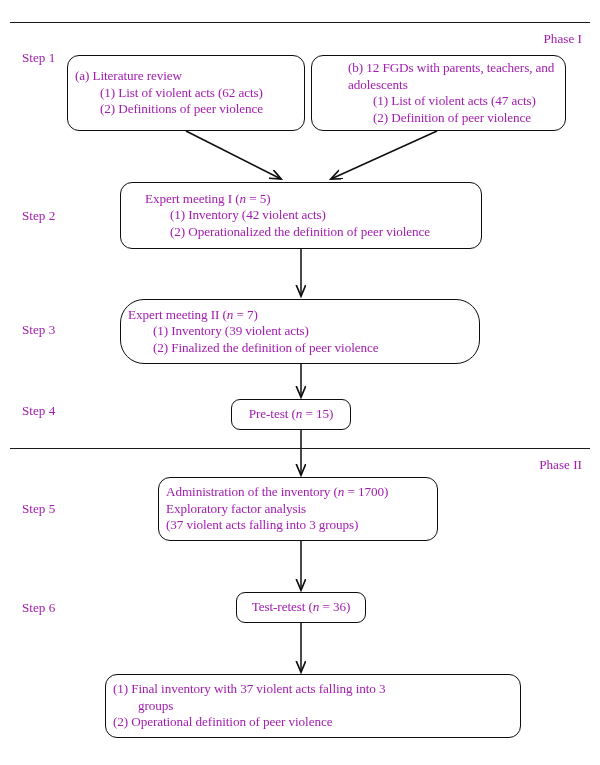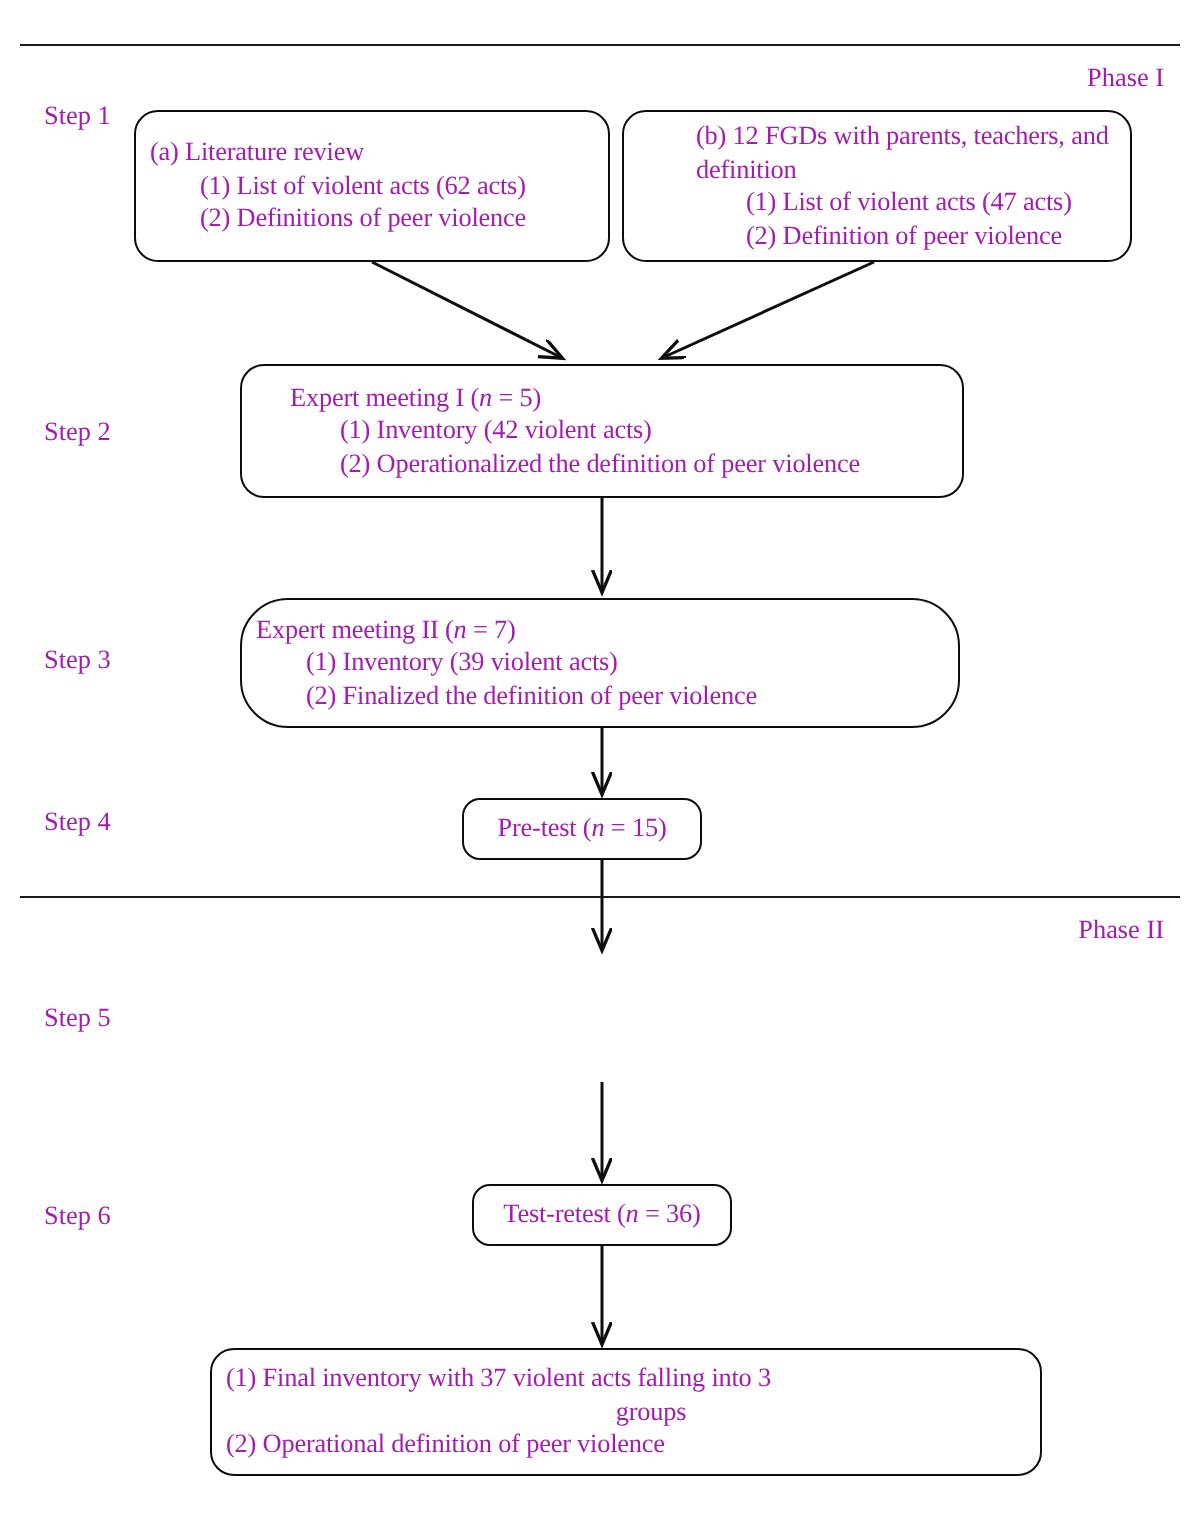--- a/index.html
+++ b/index.html
@@ -44,21 +44,20 @@
     font-size: 13.2px;
     line-height: 16.5px;
     white-space: nowrap;
     letter-spacing: -0.1px;
   }
   .line.indent1 {
     padding-left: 25px;
   }
   .line.hang {
     padding-left: 25px;
-    text-align: center;
   }
   .step-label {
     position: absolute;
     font-size: 13.2px;
     line-height: 15px;
     white-space: nowrap;
   }
   .phase-label {
     position: absolute;
     font-size: 13.2px;
@@ -115,21 +114,21 @@
   </svg>
 
   <div class="node" style="left:67px; top:55px; width:238px; height:76px;">
     <div class="line">(a) Literature review</div>
     <div class="line indent1">(1) List of violent acts (62 acts)</div>
     <div class="line indent1">(2) Definitions of peer violence</div>
   </div>
 
   <div class="node" style="left:311px; top:55px; width:255px; height:76px;padding-left:36px;">
     <div class="line">(b) 12 FGDs with parents, teachers, and</div>
-    <div class="line">definition</div>
+    <div class="line">adolescents</div>
     <div class="line indent1">(1) List of violent acts (47 acts)</div>
     <div class="line indent1">(2) Definition of peer violence</div>
   </div>
 
   <div class="node" style="left:120px; top:182px; width:362px; height:67px;padding-left:24px;">
     <div class="line"><span>Expert meeting I (</span><i class="ital">n</i><span> = 5)</span></div>
     <div class="line indent1">(1) Inventory (42 violent acts)</div>
     <div class="line indent1">(2) Operationalized the definition of peer violence</div>
   </div>
 
@@ -140,20 +139,25 @@
   </div>
 
   <div class="node compact" style="left:231px; top:399px; width:120px; height:31px;">
     <div class="line"><span>Pre-test (</span><i class="ital">n</i><span> = 15)</span></div>
   </div>
 
   <div class="divider" style="top:448px;"></div>
 
   <div class="phase-label" style="right:18px; top:457px;">Phase II</div>
 
+  <div class="node" style="left:158px; top:477px; width:280px; height:64px;">
+    <div class="line"><span>Administration of the inventory (</span><i class="ital">n</i><span> = 1700)</span></div>
+    <div class="line">Exploratory factor analysis</div>
+    <div class="line">(37 violent acts falling into 3 groups)</div>
+  </div>
 
   <div class="node compact" style="left:236px; top:592px; width:130px; height:31px;">
     <div class="line"><span>Test-retest (</span><i class="ital">n</i><span> = 36)</span></div>
   </div>
 
   <div class="node" style="left:105px; top:674px; width:416px; height:64px;">
     <div class="line">(1) Final inventory with 37 violent acts falling into 3</div>
     <div class="line hang">groups</div>
     <div class="line">(2) Operational definition of peer violence</div>
   </div>

